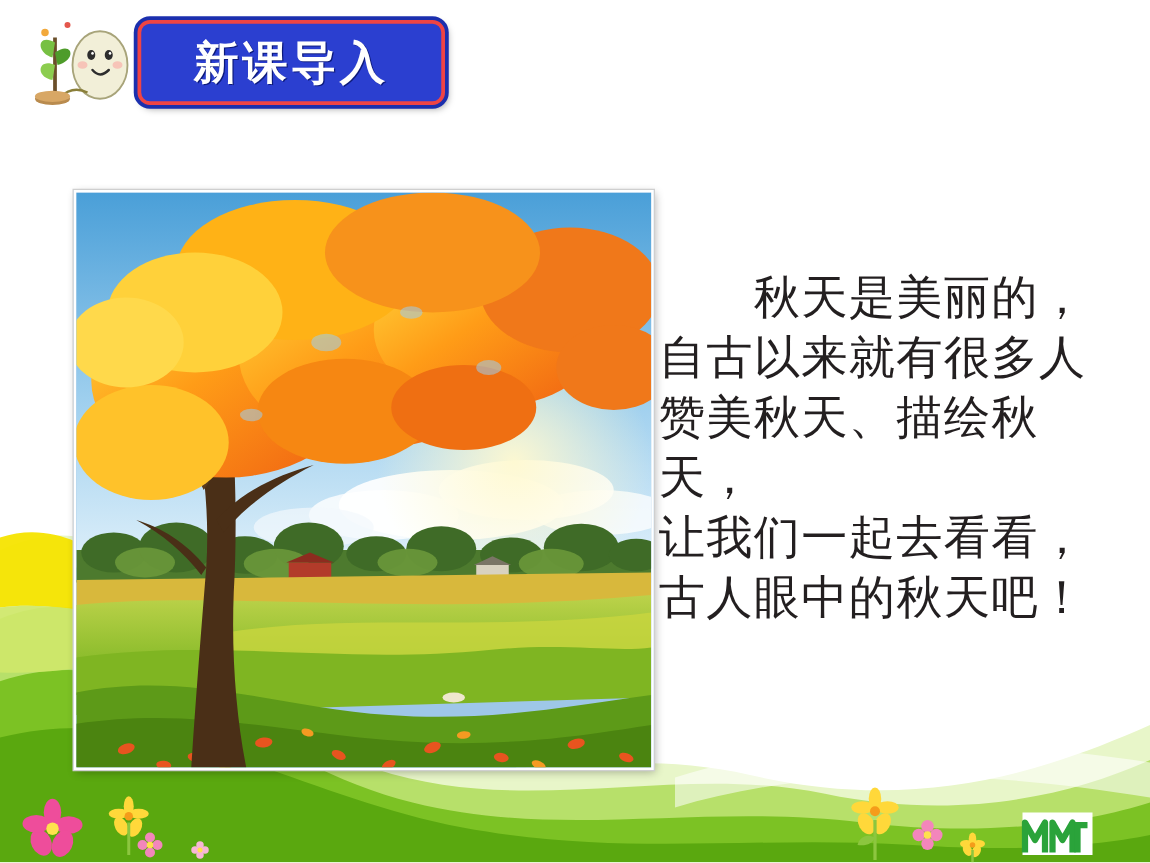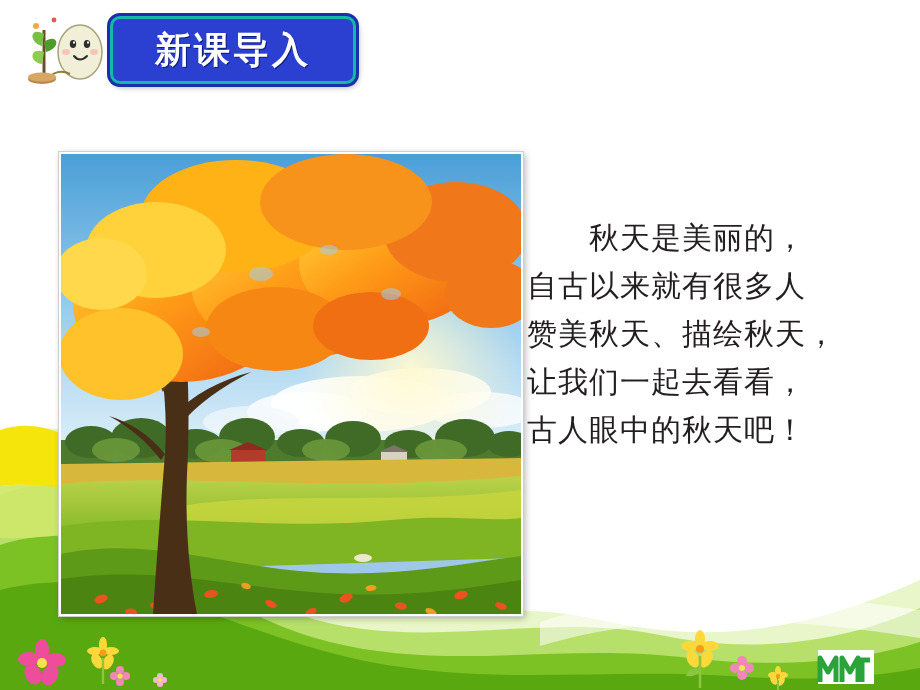--- a/index.html
+++ b/index.html
@@ -10,21 +10,21 @@
   }
   .slide{position:absolute;inset:0;background:#ffffff;overflow:hidden;}
 
   
   .waves{position:absolute;left:0;bottom:0;width:920px;height:400px;pointer-events:none;}
 
   
   .title-badge{
     position:absolute;left:110px;top:16px;width:240px;height:62px;
     background:#2b3fd0;
-    border:3px solid #14b8a6;
+    border:3px solid #ef4444;
     border-radius:10px;
     box-shadow:0 0 0 3px #1b2fae, 2px 3px 6px rgba(0,0,0,.35);
     display:flex;align-items:center;justify-content:center;
   }
   .title-badge span{
     color:#ffffff;
     font-family:"DejaVu Sans","Liberation Sans",sans-serif;
     font-size:36px;font-weight:bold;letter-spacing:3px;
     text-shadow:1px 1px 0 #0d1a7a;
   }
@@ -38,21 +38,21 @@
     border:2px solid #ffffff;
     box-shadow:0 0 0 1px #cfcfcf, 2px 2px 7px rgba(0,0,0,.30);
     overflow:hidden;background:#9ec7e8;
   }
   .photo-frame svg{display:block;}
 
   
   .poem{
     position:absolute;left:527px;top:214px;width:372px;
     font-family:"DejaVu Sans","Liberation Sans",sans-serif;
-    font-size:30px;line-height:48px;color:#231f20;
+    font-size:37px;line-height:48px;color:#231f20;
     letter-spacing:1px;
     white-space:pre-line;
   }
 
   
   .flower-row{position:absolute;left:0;bottom:0;width:920px;height:80px;pointer-events:none;}
 </style>
 </head>
 <body>
 

